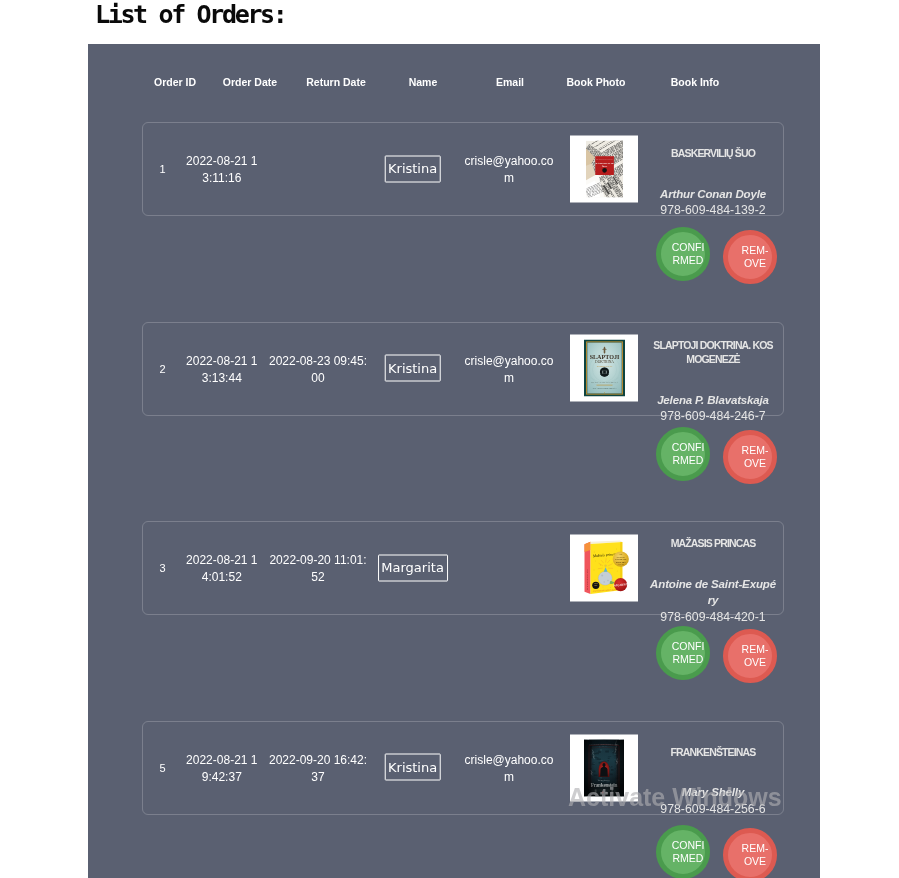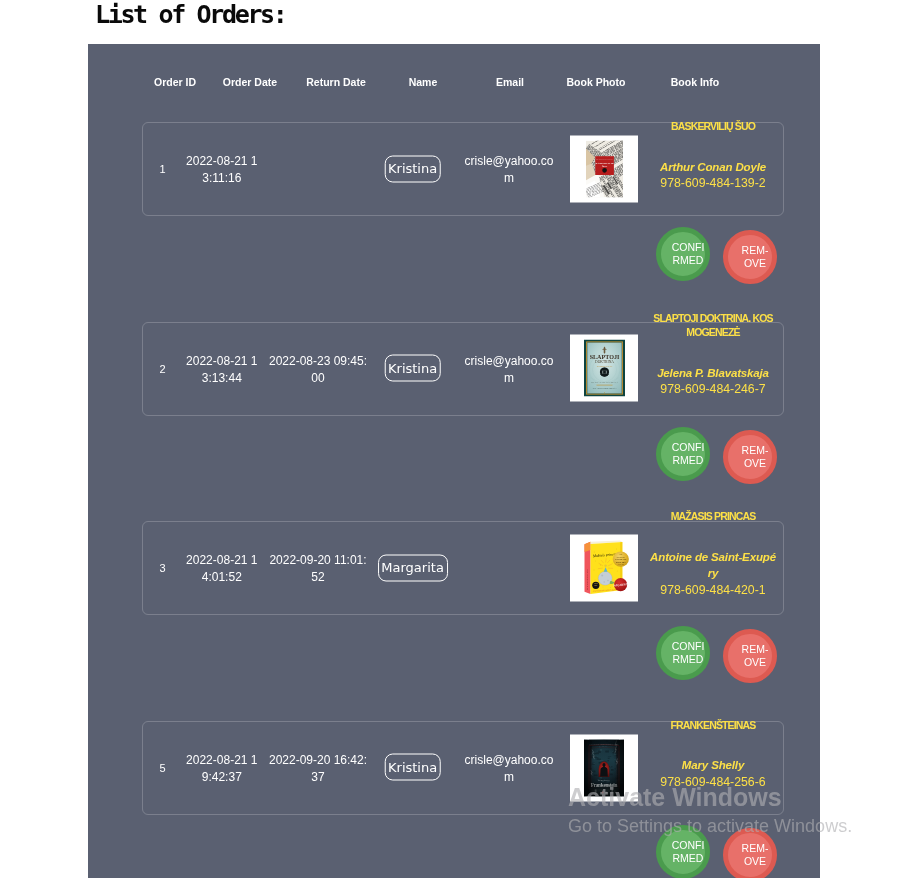--- a/index.html
+++ b/index.html
@@ -43,38 +43,38 @@
     font-size:12px;
     line-height:1.42;
   }
   .c-id { font-size:11px; }
   .c-odate { width:74px; word-break:break-all; }
   .c-rdate { width:100px; word-break:break-all; }
   .c-email { width:97px; word-break:break-all; }
   .namebox {
     display:inline-block;
     border:1.5px solid #fff;
-    border-radius:8px;
+    border-radius:1px;
     padding:4.5px 2.7px 5.5px;
     font-family:"DejaVu Sans", sans-serif;
     font-size:13px;
     line-height:15px;
     color:#fff;
     white-space:nowrap;
   }
   .photo {
     position:absolute; top:45.8px;
     transform:translate(-50%,-50%);
     width:68px; height:67px;
     background:#fff;
     display:flex; align-items:center; justify-content:center;
   }
   .bookinfo {
-    position:absolute; top:32px; transform:translate(-50%,-50%);
-    width:126.5px; text-align:center; color:#fde047;
+    position:absolute; top:59px; transform:translate(-50%,-50%);
+    width:126.5px; text-align:center; color:#e5e5e5;
   }
   .bi-title  { font-weight:700; font-size:10.5px; line-height:14.6px; letter-spacing:-0.85px; }
   .bi-author { font-weight:700; font-style:italic; font-size:11.5px; line-height:16.4px; letter-spacing:-0.15px; word-break:break-all;margin-top:25px; }
   .bi-title { word-break:break-all; }
   .bi-isbn   { font-weight:400; font-size:12.3px; line-height:17px; }
   .btnrow { position:absolute; left:0; width:730px; height:60px; }
   .rbtn {
     position:absolute; width:54px; height:54px; border-radius:50%;
     display:flex; align-items:center; justify-content:flex-end;
     text-align:center;
@@ -382,14 +382,13 @@
         <span>CONFIRMED</span>
       </div>
     <div class="rbtn rbtn-remove">
         <span>REM­OVE</span>
       </div>
   </div>
 </div>
 
 <div class="watermark">
   <div class="wm1">Activate Windows</div>
-  <div class="wm2">Go to Settings to activate Windows.</div>
 </div>
 
 </body></html>

